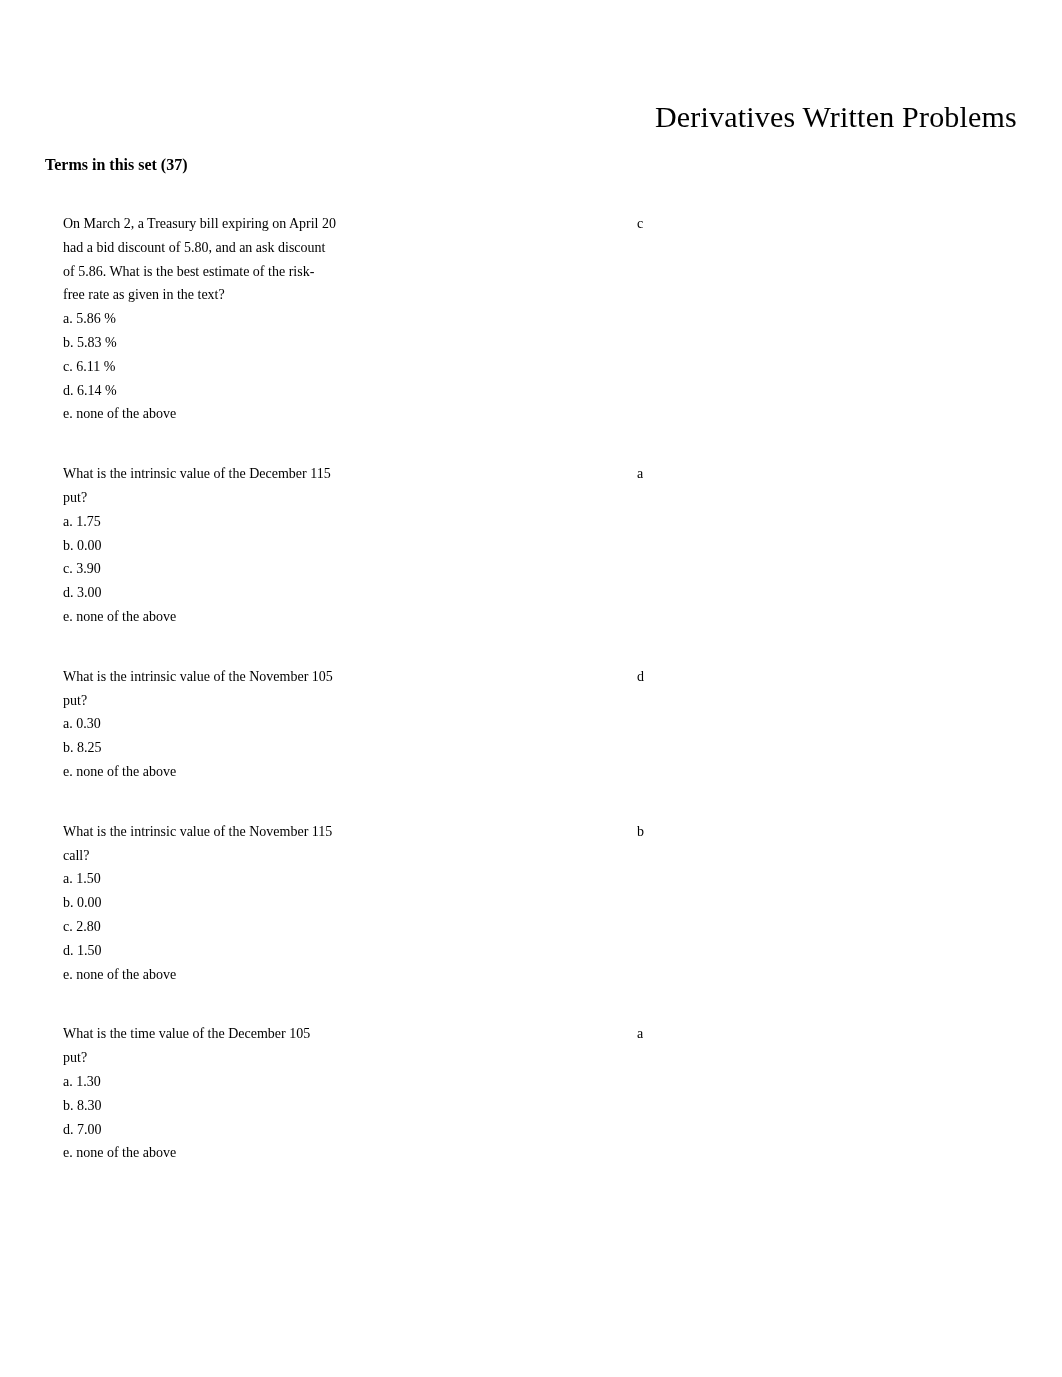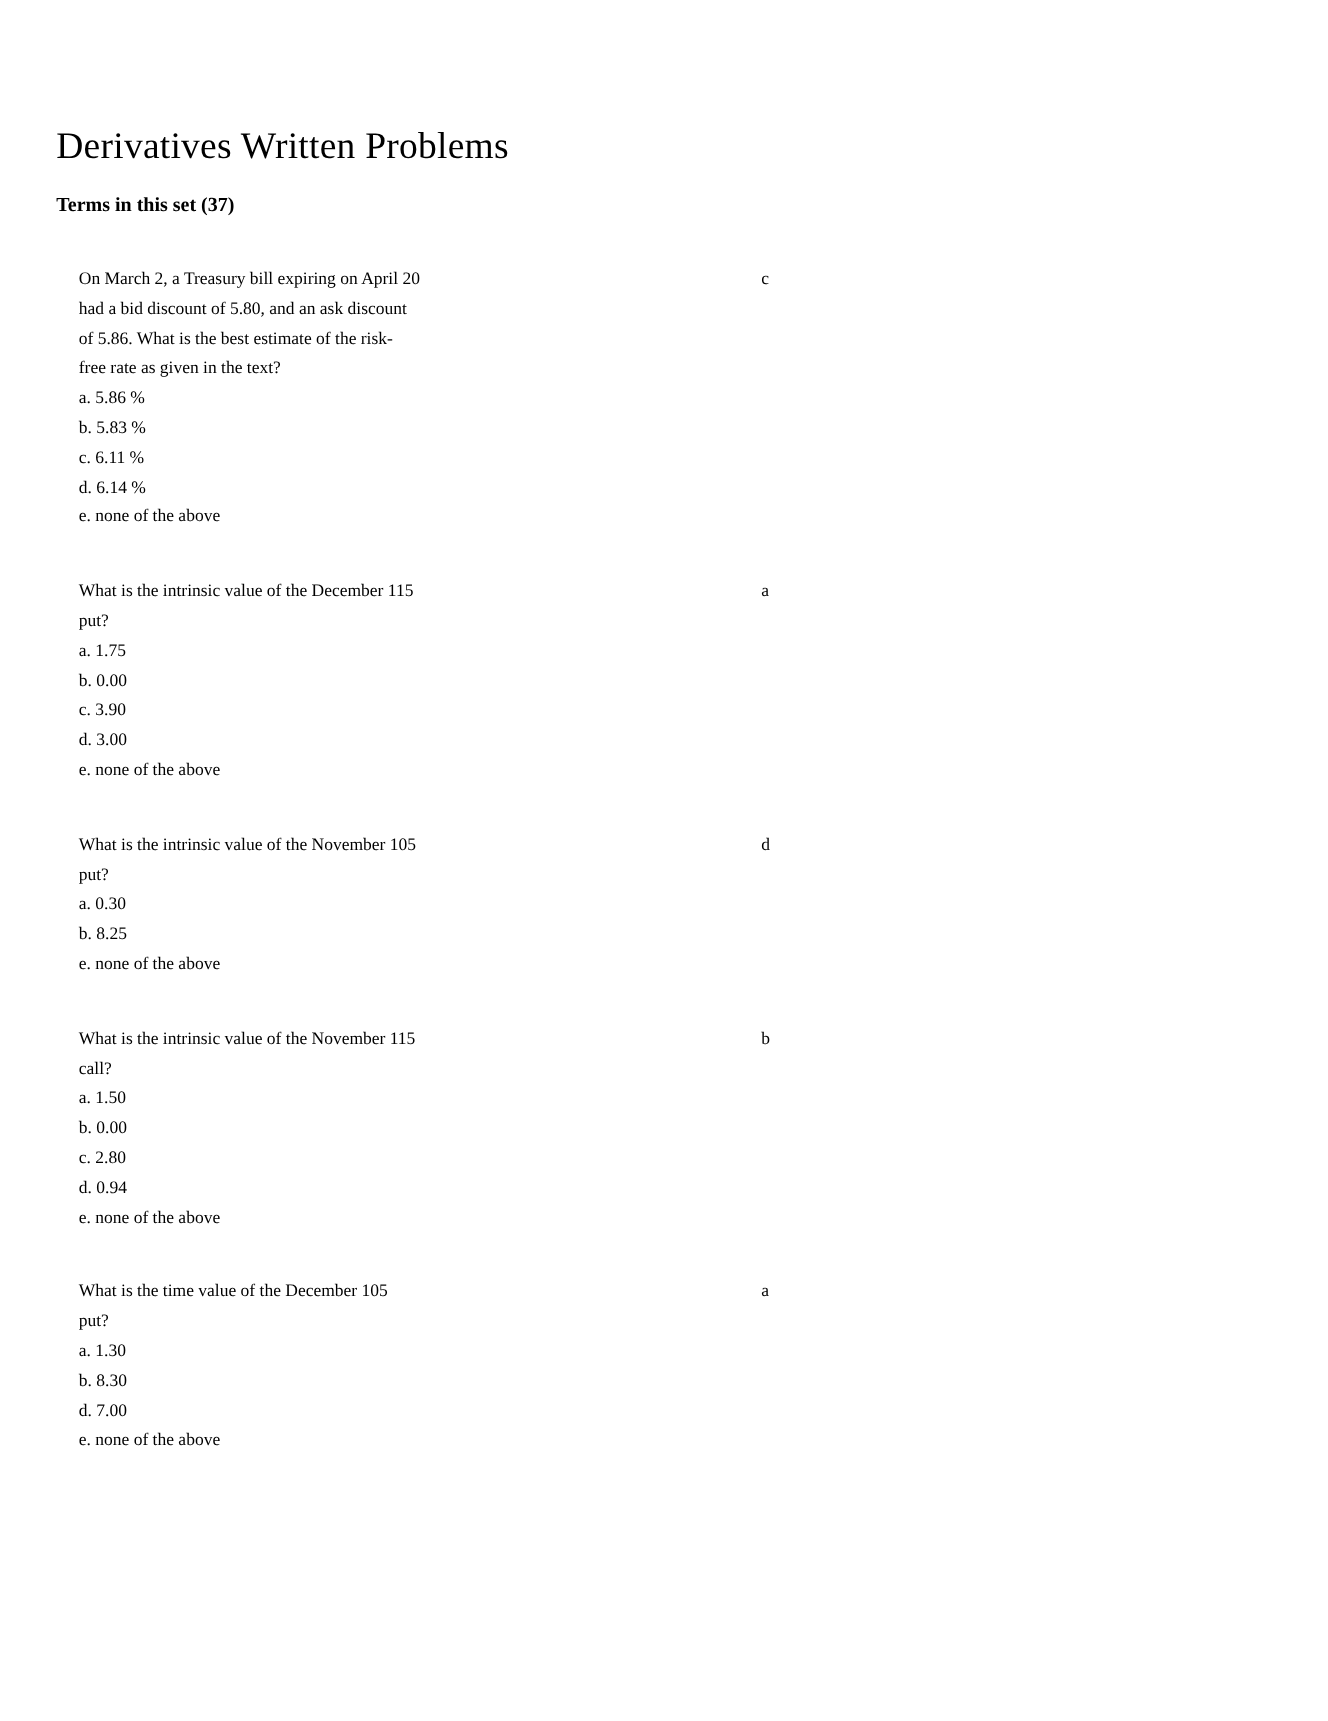--- a/index.html
+++ b/index.html
@@ -13,32 +13,34 @@
       color: #000000;
       width: 1062px;
       min-height: 1377px;
       padding: 100px 45px 50px 45px;
     }
     .page-title {
       font-size: 30px;
       font-weight: normal;
       margin-bottom: 22px;
       letter-spacing: 0.2px;
+      text-align: right;
     }
     .subtitle {
       font-size: 16px;
       font-weight: bold;
       margin-bottom: 38px;
     }
     .cards {
       padding-left: 18px;
     }
     .card {
       display: flex;
       margin-bottom: 36px;
+      gap: 28px;
     }
     .term {
       width: 546px;
       padding-right: 20px;
     }
     .term-line {
       font-size: 14px;
       line-height: 1.7;
       color: #000000;
     }
@@ -95,21 +97,21 @@
     <div class="answer">d</div>
   </div>
 
   <div class="card">
     <div class="term">
       <div class="term-line">What is the intrinsic value of the November 115</div>
       <div class="term-line">call?</div>
       <div class="term-line">a. 1.50</div>
       <div class="term-line">b. 0.00</div>
       <div class="term-line">c. 2.80</div>
-      <div class="term-line">d. 0.94</div>
+      <div class="term-line">d. 1.50</div>
       <div class="term-line">e. none of the above</div>
     </div>
     <div class="answer">b</div>
   </div>
 
   <div class="card">
     <div class="term">
       <div class="term-line">What is the time value of the December 105</div>
       <div class="term-line">put?</div>
       <div class="term-line">a. 1.30</div>

